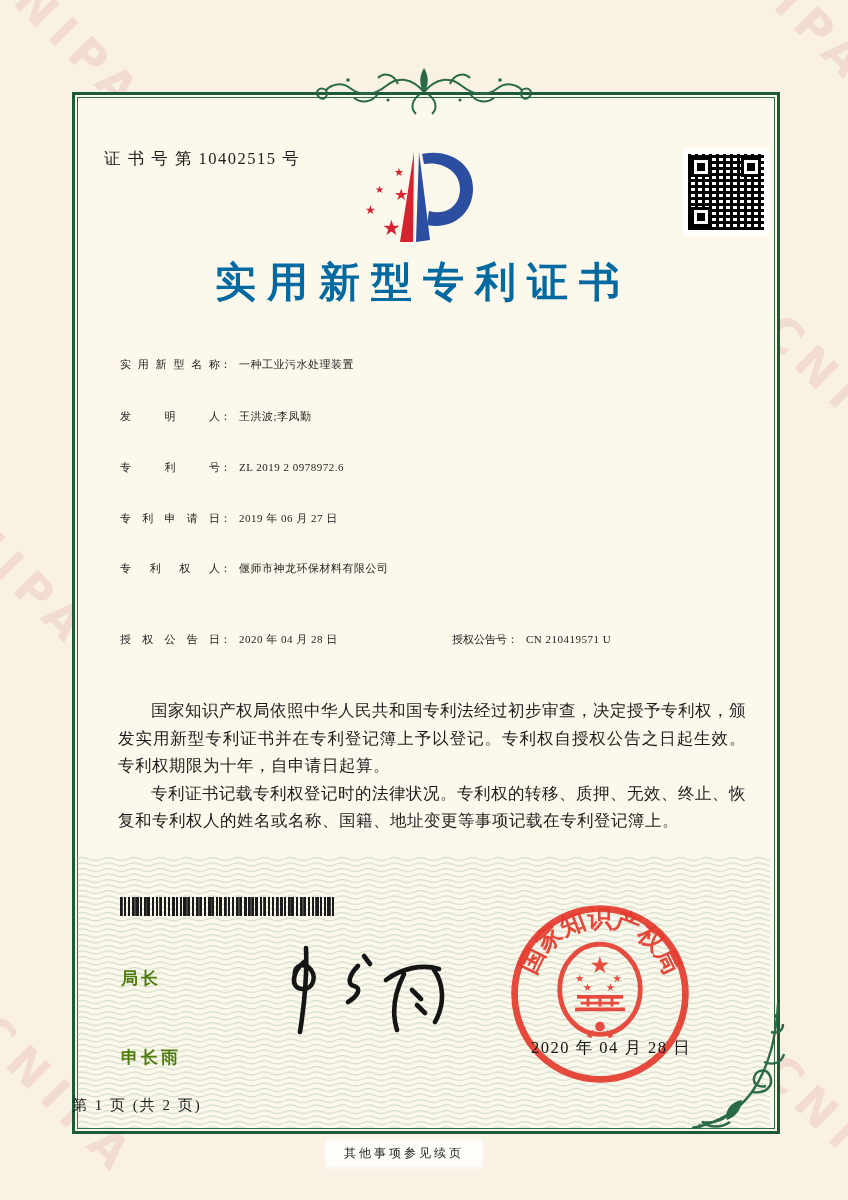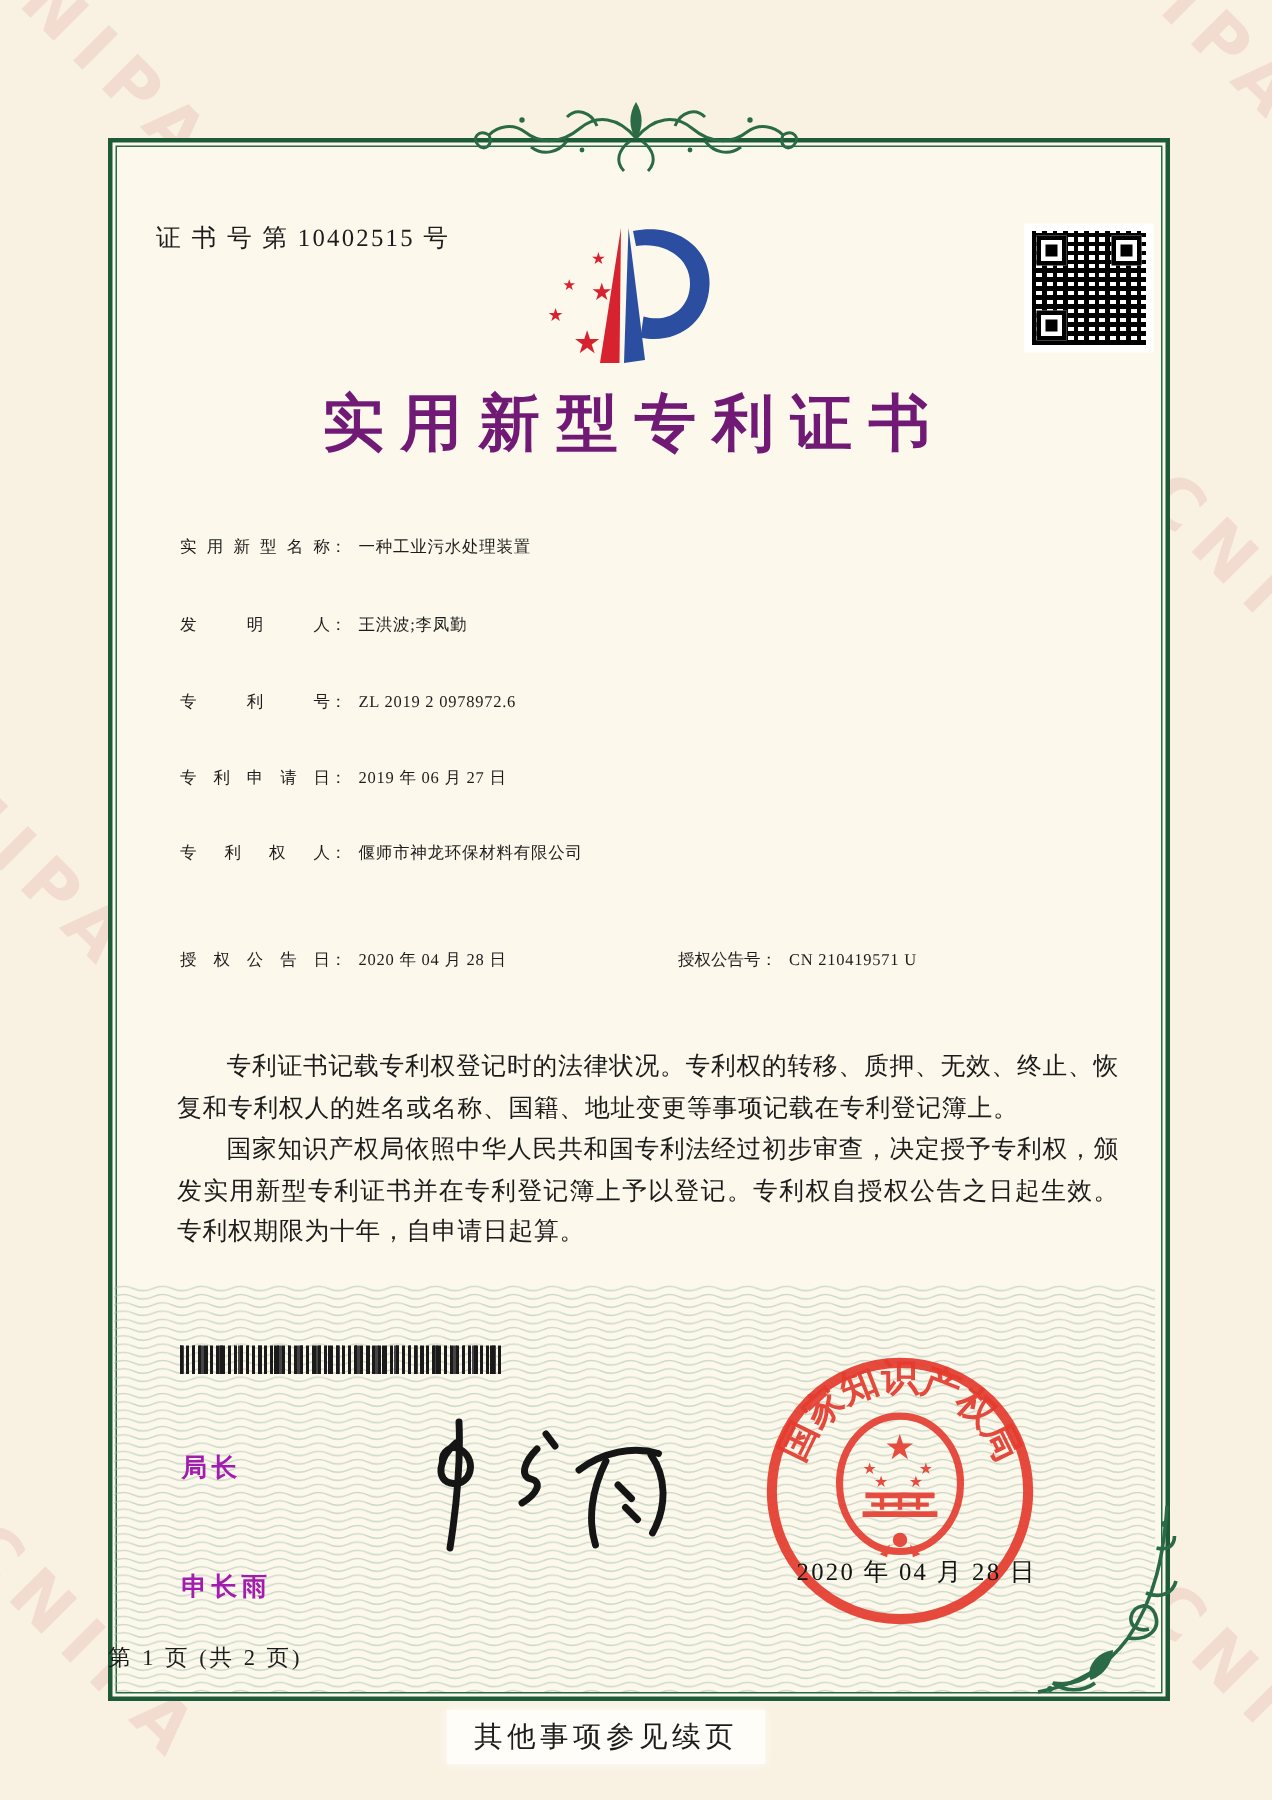--- a/index.html
+++ b/index.html
@@ -46,21 +46,21 @@
     width:100%;height:100%;position:relative;
     background:
       repeating-linear-gradient(0deg,#000 0 3px,rgba(0,0,0,0) 3px 6px),
       repeating-linear-gradient(90deg,#000 0 3px,rgba(255,255,255,.85) 3px 7px);
   }
   .fp{position:absolute;width:20px;height:20px;background:#fff;border:3px solid #000;box-sizing:border-box;}
   .fp::after{content:"";position:absolute;inset:3px;background:#000;}
   .fp-tl{left:3px;top:3px;} .fp-tr{right:3px;top:3px;} .fp-bl{left:3px;bottom:3px;}
   .title{
     position:absolute;left:72px;width:702px;top:255px;text-align:center;
-    font-size:41px;font-weight:700;letter-spacing:11px;color:#701a75;
+    font-size:41px;font-weight:700;letter-spacing:11px;color:#0369a1;
   }
   
   .row{position:absolute;left:120px;width:660px;font-size:11px;white-space:nowrap;}
   .r1{top:357px;} .r2{top:409px;} .r3{top:460px;} .r4{top:511px;}
   .r5{top:561px;} .r6{top:612px;} .r7{top:632px;}
   .flabel{display:inline-block;width:100px;text-align:justify;text-align-last:justify;}
   .fcolon{display:inline-block;margin-right:8px;}
   .fval{letter-spacing:.5px;}
   .pair2{position:absolute;left:332px;top:0;}
   
@@ -73,37 +73,37 @@
   .barcode{
     position:absolute;left:120px;top:897px;width:216px;height:19px;
     background:
       repeating-linear-gradient(90deg,#1a1a1a 0 2px,rgba(0,0,0,0) 2px 4px),
       repeating-linear-gradient(90deg,#1a1a1a 0 1px,rgba(0,0,0,0) 1px 9px),
       repeating-linear-gradient(90deg,#444 0 3px,rgba(0,0,0,0) 3px 13px);
   }
   .bureau-title,.bureau-name{
     position:absolute;left:121px;
     font-family:"Liberation Sans","DejaVu Sans",sans-serif;
-    font-size:17px;font-weight:600;letter-spacing:3px;color:#a21caf;
+    font-size:17px;font-weight:600;letter-spacing:3px;color:#4d7c0f;
   }
   .bureau-title{top:967px;}
   .bureau-name{top:1002px;margin-top:44px;}
   .signature{position:absolute;left:246px;top:942px;z-index:2;}
   .seal{position:absolute;left:504px;top:898px;z-index:3;}
   .seal-date{
     position:absolute;left:531px;top:1037px;z-index:4;
     font-size:16.5px;letter-spacing:1.5px;color:#131313;white-space:nowrap;
   }
   .page-info{
     position:absolute;left:72px;width:702px;top:1096px;
     font-size:15px;letter-spacing:2px;
   }
   .continuation{
     position:absolute;left:404px;top:1140px;transform:translateX(-50%);
-    background:#fffdf7;padding:5px 18px;font-size:19px;letter-spacing:3px;
+    background:#fffdf7;padding:5px 18px;font-size:12px;letter-spacing:3px;
     z-index:2;white-space:nowrap;box-shadow:0 0 6px rgba(255,255,255,.9);
   }
   .orn-top{position:absolute;left:300px;top:60px;z-index:3;}
   .orn-corner{position:absolute;left:686px;top:1000px;z-index:3;}
 </style>
 </head>
 <body>
 
 <div class="wm wm1">CNIPA</div>
 <div class="wm wm2">CNIPA</div>
@@ -197,22 +197,22 @@
     <span class="flabel">专利权人</span><span class="fcolon">：</span><span class="fval">偃师市神龙环保材料有限公司</span>
   </div>
   <div class="row r7">
     <span class="flabel">授权公告日</span><span class="fcolon">：</span><span class="fval">2020 年 04 月 28 日</span>
     <span class="pair2">
       <span>授权公告号</span><span class="fcolon">：</span><span class="fval">CN 210419571 U</span>
     </span>
   </div>
 
   <div class="paras">
+    <p>国家知识产权局依照中华人民共和国专利法经过初步审查，决定授予专利权，颁发实用新型专利证书并在专利登记簿上予以登记。专利权自授权公告之日起生效。专利权期限为十年，自申请日起算。</p>
     <p>专利证书记载专利权登记时的法律状况。专利权的转移、质押、无效、终止、恢复和专利权人的姓名或名称、国籍、地址变更等事项记载在专利登记簿上。</p>
-    <p>国家知识产权局依照中华人民共和国专利法经过初步审查，决定授予专利权，颁发实用新型专利证书并在专利登记簿上予以登记。专利权自授权公告之日起生效。专利权期限为十年，自申请日起算。</p>
   </div>
 
   <div class="barcode"></div>
 
   <div class="bureau-title">局长</div>
   <div class="bureau-name">申长雨</div>
 
   <svg class="signature" width="212" height="96" viewBox="0 0 212 96" xmlns="http://www.w3.org/2000/svg">
     <g fill="none" stroke="#151515" stroke-width="4.6" stroke-linecap="round">
       <path d="M58 20 C46 30 44 46 56 47 C68 48 72 32 62 25 C55 20 48 26 49 33"></path>

